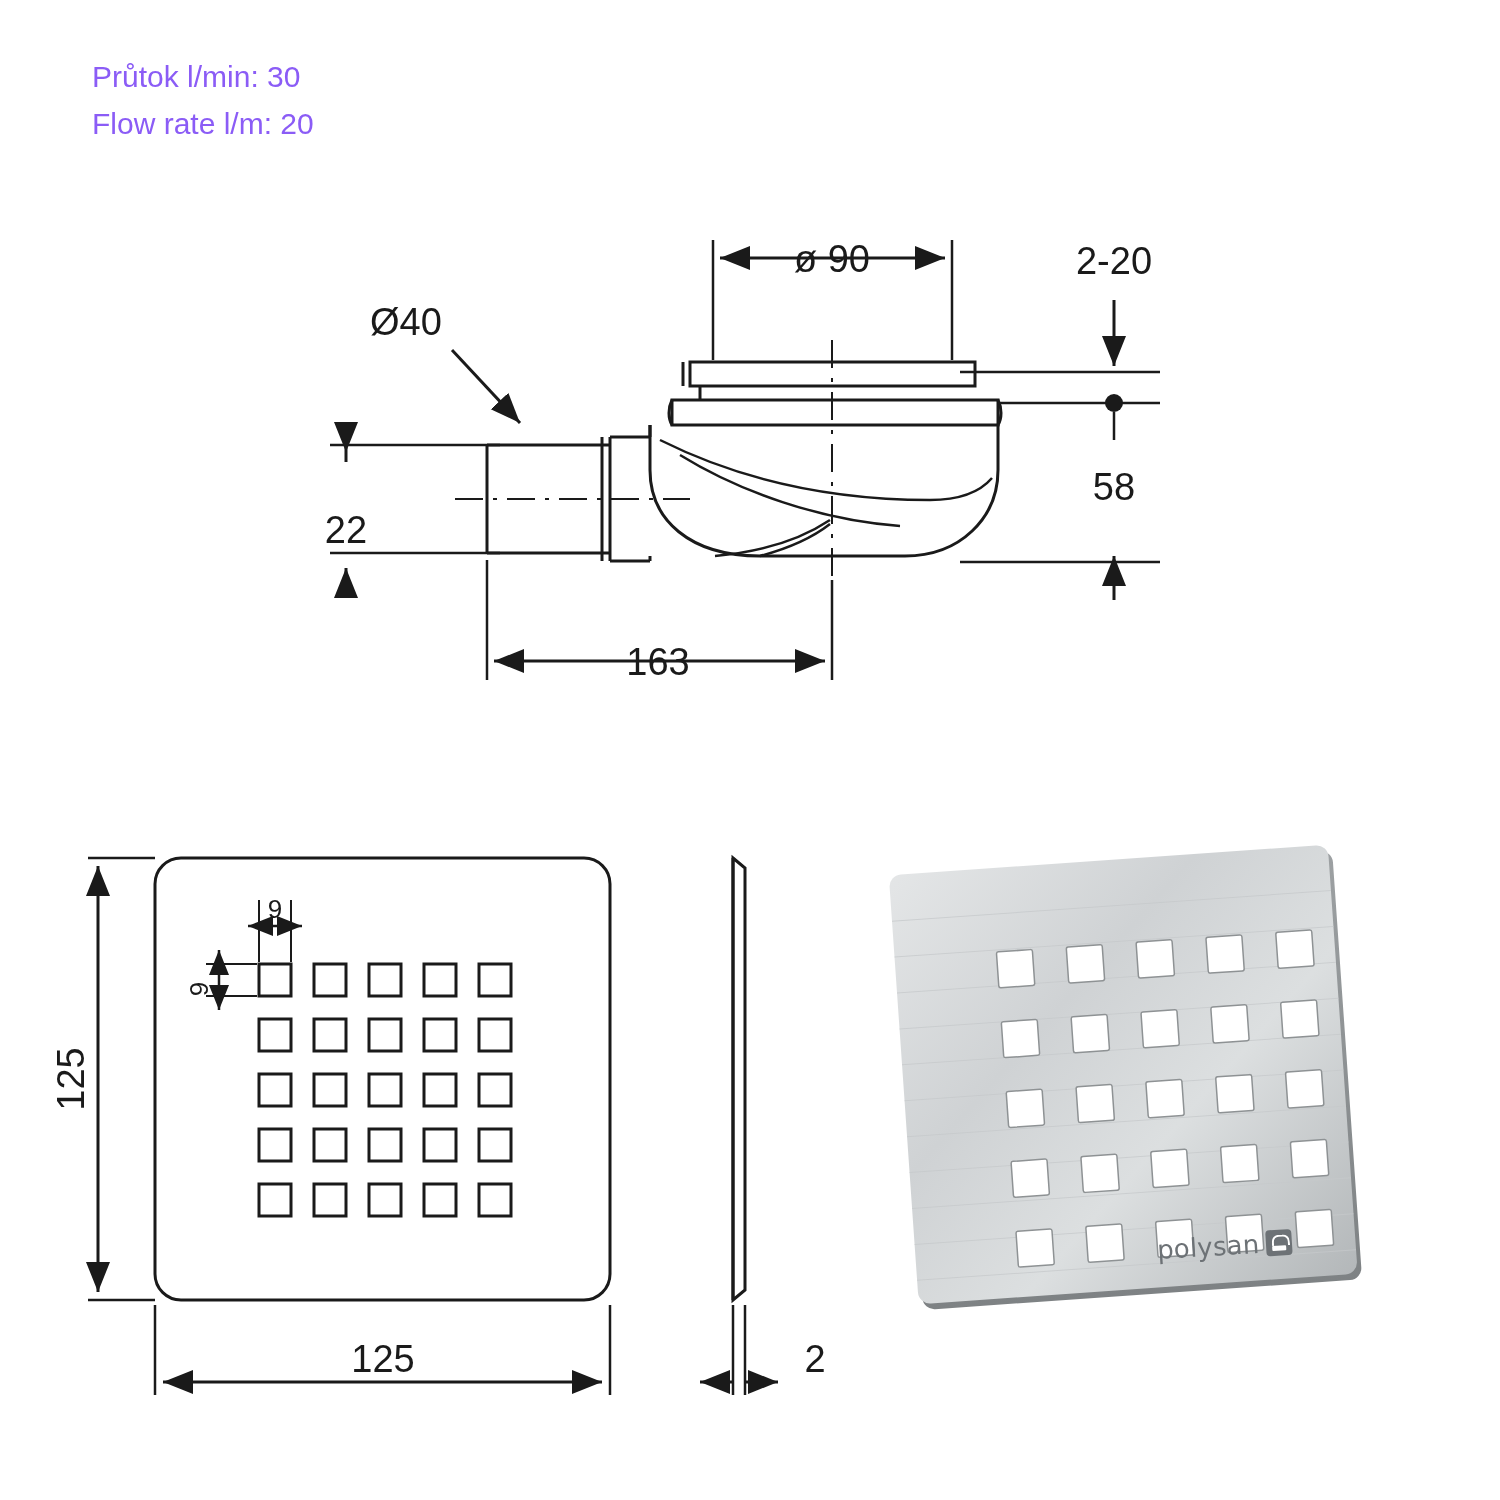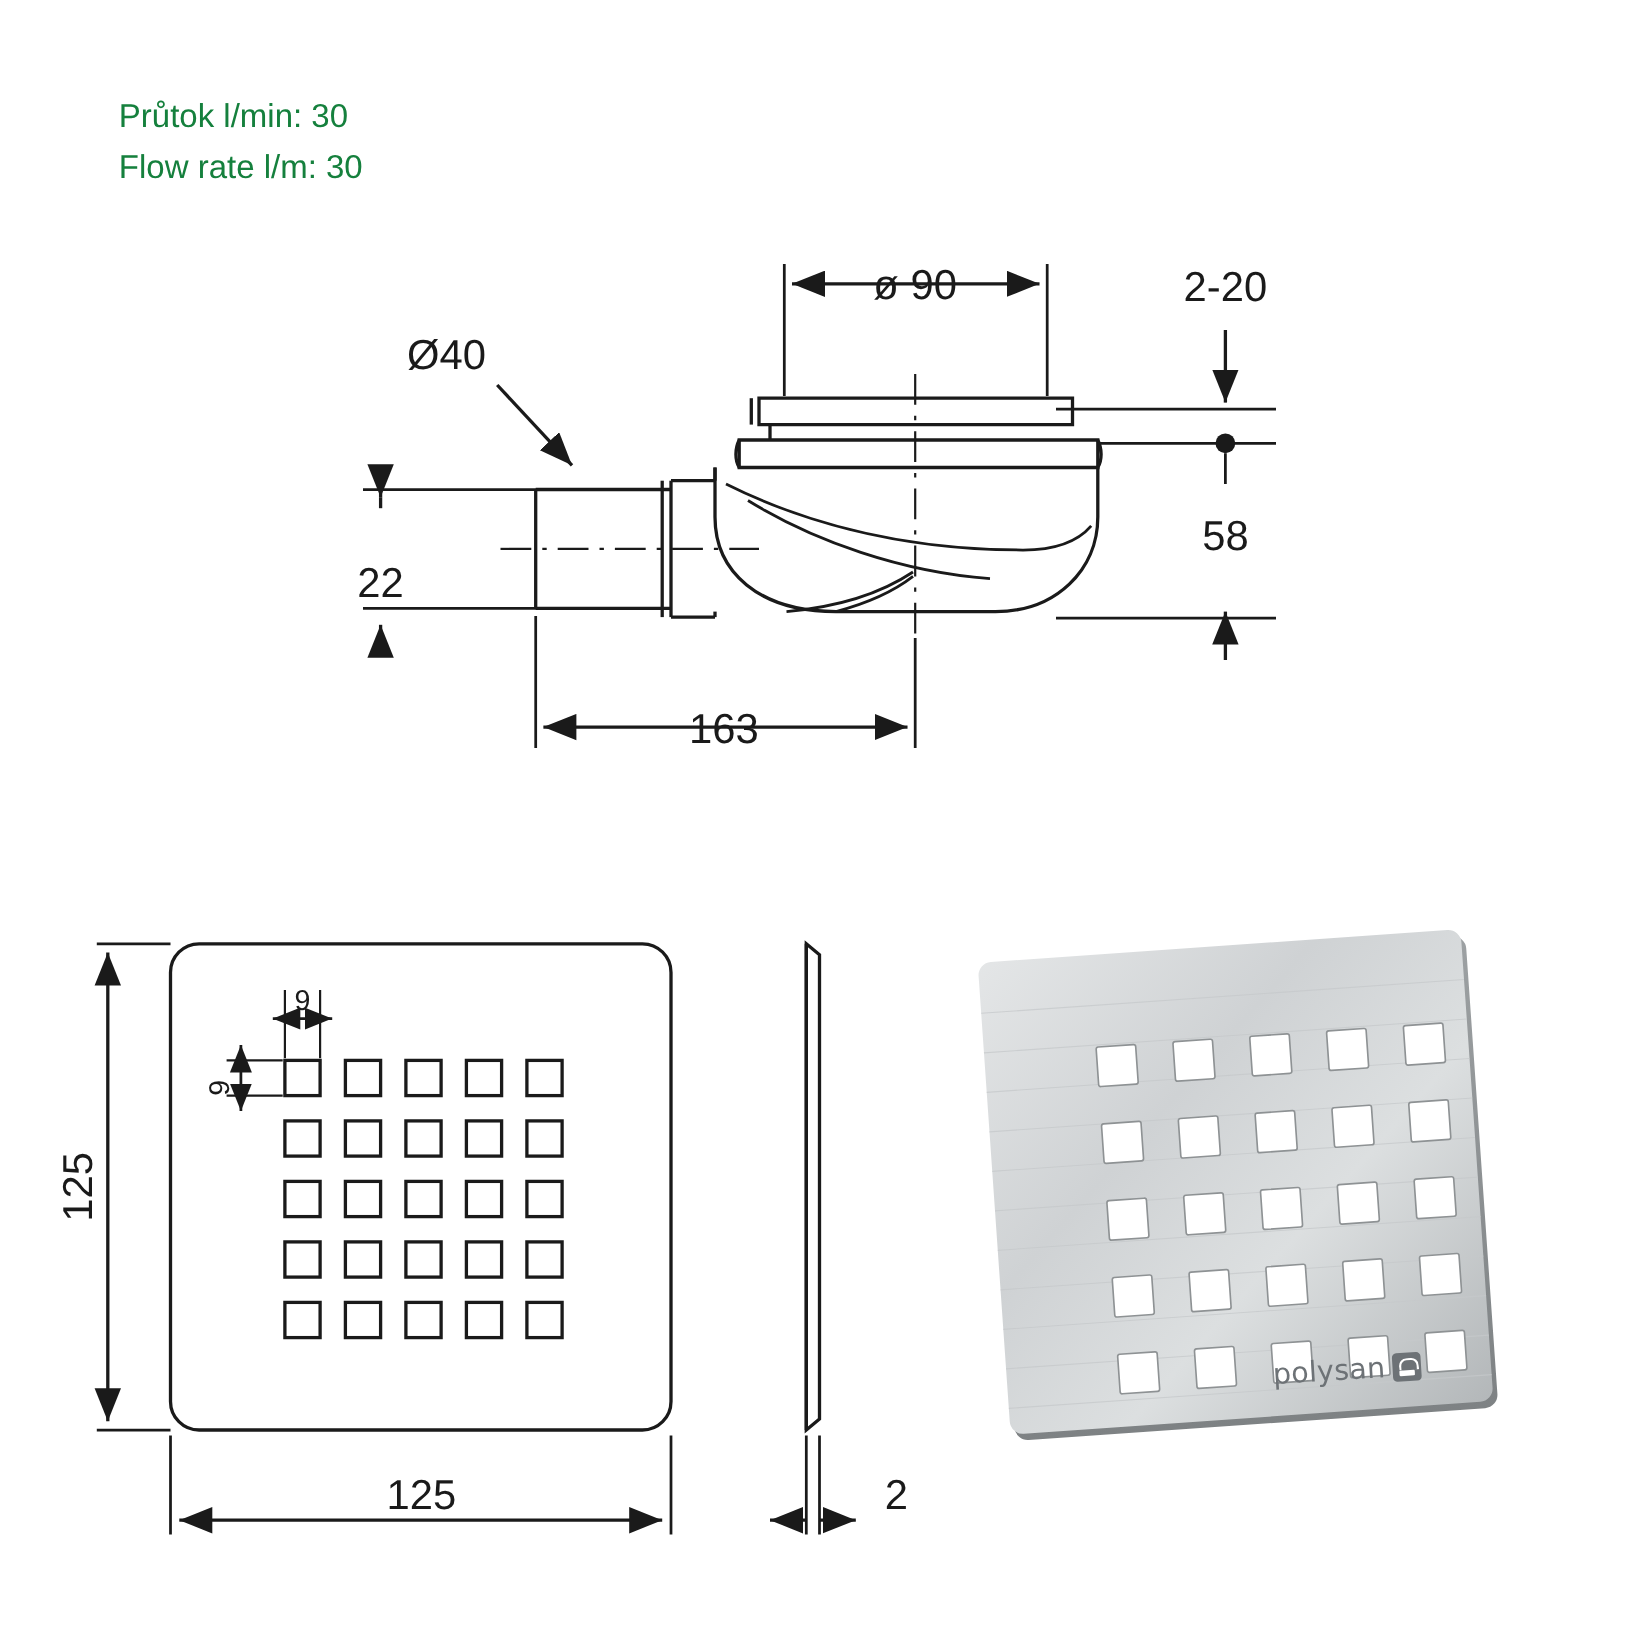--- a/index.html
+++ b/index.html
@@ -16,25 +16,24 @@
     overflow: hidden;
   }
   .page {
     position: absolute;
     inset: 0;
   }
   
   .flow-block {
     position: absolute;
     left: 92px;
-    top: 83px;
+    top: 54px;
     font-size: 30px;
     line-height: 1.55;
-    color: #15803d;
-    margin-left: 16px;
+    color: #8b5cf6;
   }
   .flow-line { white-space: nowrap; }
 
   
   .svg-layer {
     position: absolute;
     left: 0;
     top: 0;
     width: 1500px;
     height: 1500px;
@@ -95,21 +94,21 @@
     border-radius: 1px;
   }
 </style>
 </head>
 <body>
 
 <div class="page">
 
   <div class="flow-block">
     <div class="flow-line">Průtok l/min: 30</div>
-    <div class="flow-line">Flow rate l/m: 30</div>
+    <div class="flow-line">Flow rate l/m: 20</div>
   </div>
 
   <svg class="svg-layer" viewBox="0 0 1500 1500">
     <defs>
       <marker id="arrHead" markerWidth="12" markerHeight="12" refX="10" refY="4" orient="auto">
         <path d="M0,0 L10,4 L0,8 Z" fill="#1a1a1a"></path>
       </marker>
       <marker id="arrTail" markerWidth="12" markerHeight="12" refX="0" refY="4" orient="auto">
         <path d="M10,0 L0,4 L10,8 Z" fill="#1a1a1a"></path>
       </marker>

